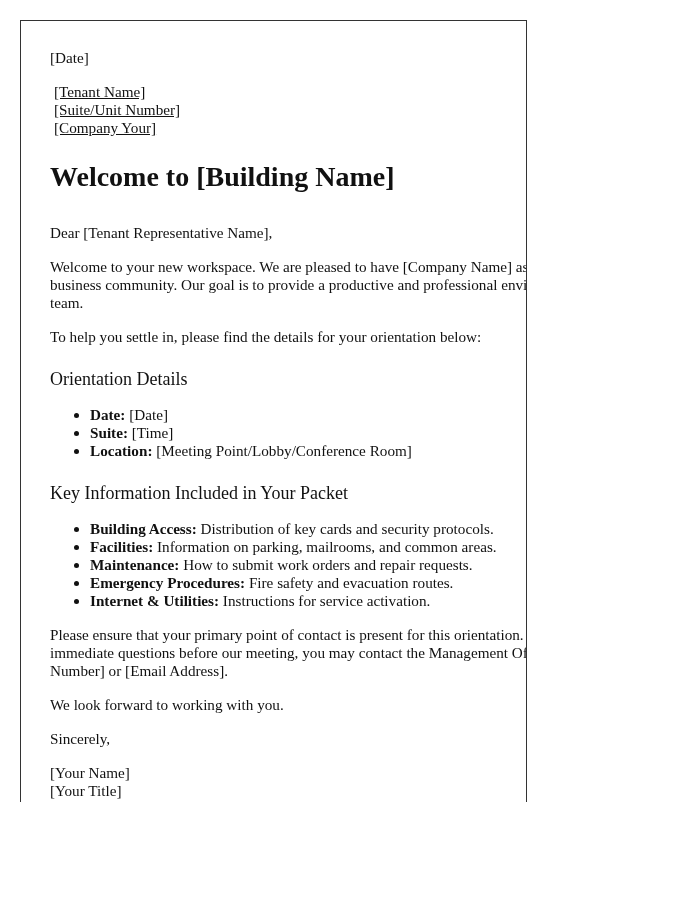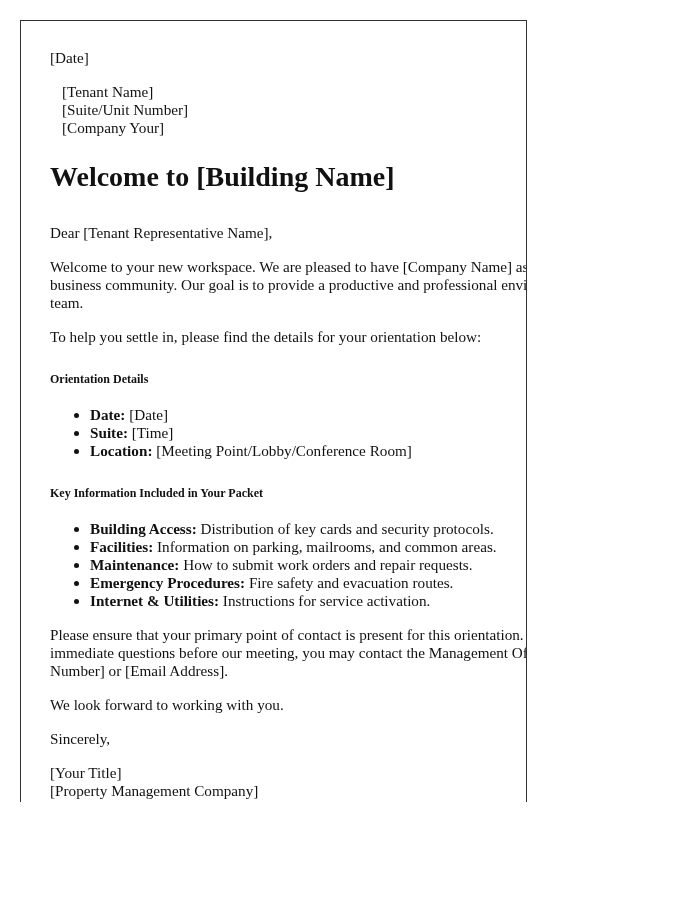--- a/index.html
+++ b/index.html
@@ -2,24 +2,24 @@
 <html><head>
   <meta charset="utf-8">
   <style>
     html, body { margin: 0; padding: 0; background: #ffffff; }
     body { width: 700px; height: 900px; position: relative; overflow: hidden;
       font-family: "Liberation Serif", "DejaVu Serif", serif; color: #111; }
     .frame { position: absolute; left: 20px; top: 20px; width: 507px; height: 782px;
       border: 1px solid #333; border-bottom: none; overflow: hidden; box-sizing: border-box; }
     .content { position: absolute; left: 29px; top: 28px; width: 590px; font-size: 15.2px; line-height: 18px; }
     p { margin: 0 0 16px 0; }
-    .addr { margin: 0 0 16px 12px; }
+    .addr { margin: 0 0 16px 4px; text-decoration: underline; }
     .addr div { height: 18px; }
     h1 { font-size: 28px; line-height: 36px; font-weight: bold; margin: 22px 0 29px 0; }
-    h2 { font-size: 12px; line-height: 22px; font-weight: bold; margin: 22px 0 16px 0; }
+    h2 { font-size: 18px; line-height: 22px; font-weight: normal; margin: 22px 0 16px 0; }
     ul { margin: 4px 0 16px 0; padding-left: 40px; list-style: disc; }
     li { height: 18px; }
     b { font-weight: bold; }
     .sig div { height: 18px; }
   </style>
 </head>
 <body>
 
 <div class="frame">
   <div class="content">
@@ -47,17 +47,18 @@
       <li><b>Facilities:</b><span> Information on parking, mailrooms, and common areas.</span></li>
       <li><b>Maintenance:</b><span> How to submit work orders and repair requests.</span></li>
       <li><b>Emergency Procedures:</b><span> Fire safety and evacuation routes.</span></li>
       <li><b>Internet &amp; Utilities:</b><span> Instructions for service activation.</span></li>
     </ul>
 
     <p>Please ensure that your primary point of contact is present for this orientation. If you have any immediate questions before our meeting, you may contact the Management Office at [Phone Number] or [Email Address].</p>
     <p>We look forward to working with you.</p>
     <p>Sincerely,</p>
     <div class="sig">
+      <div>[Your Name]</div>
       <div>[Your Title]</div>
       <div>[Property Management Company]</div>
     </div>
   </div>
 </div>
 
 </body></html>

